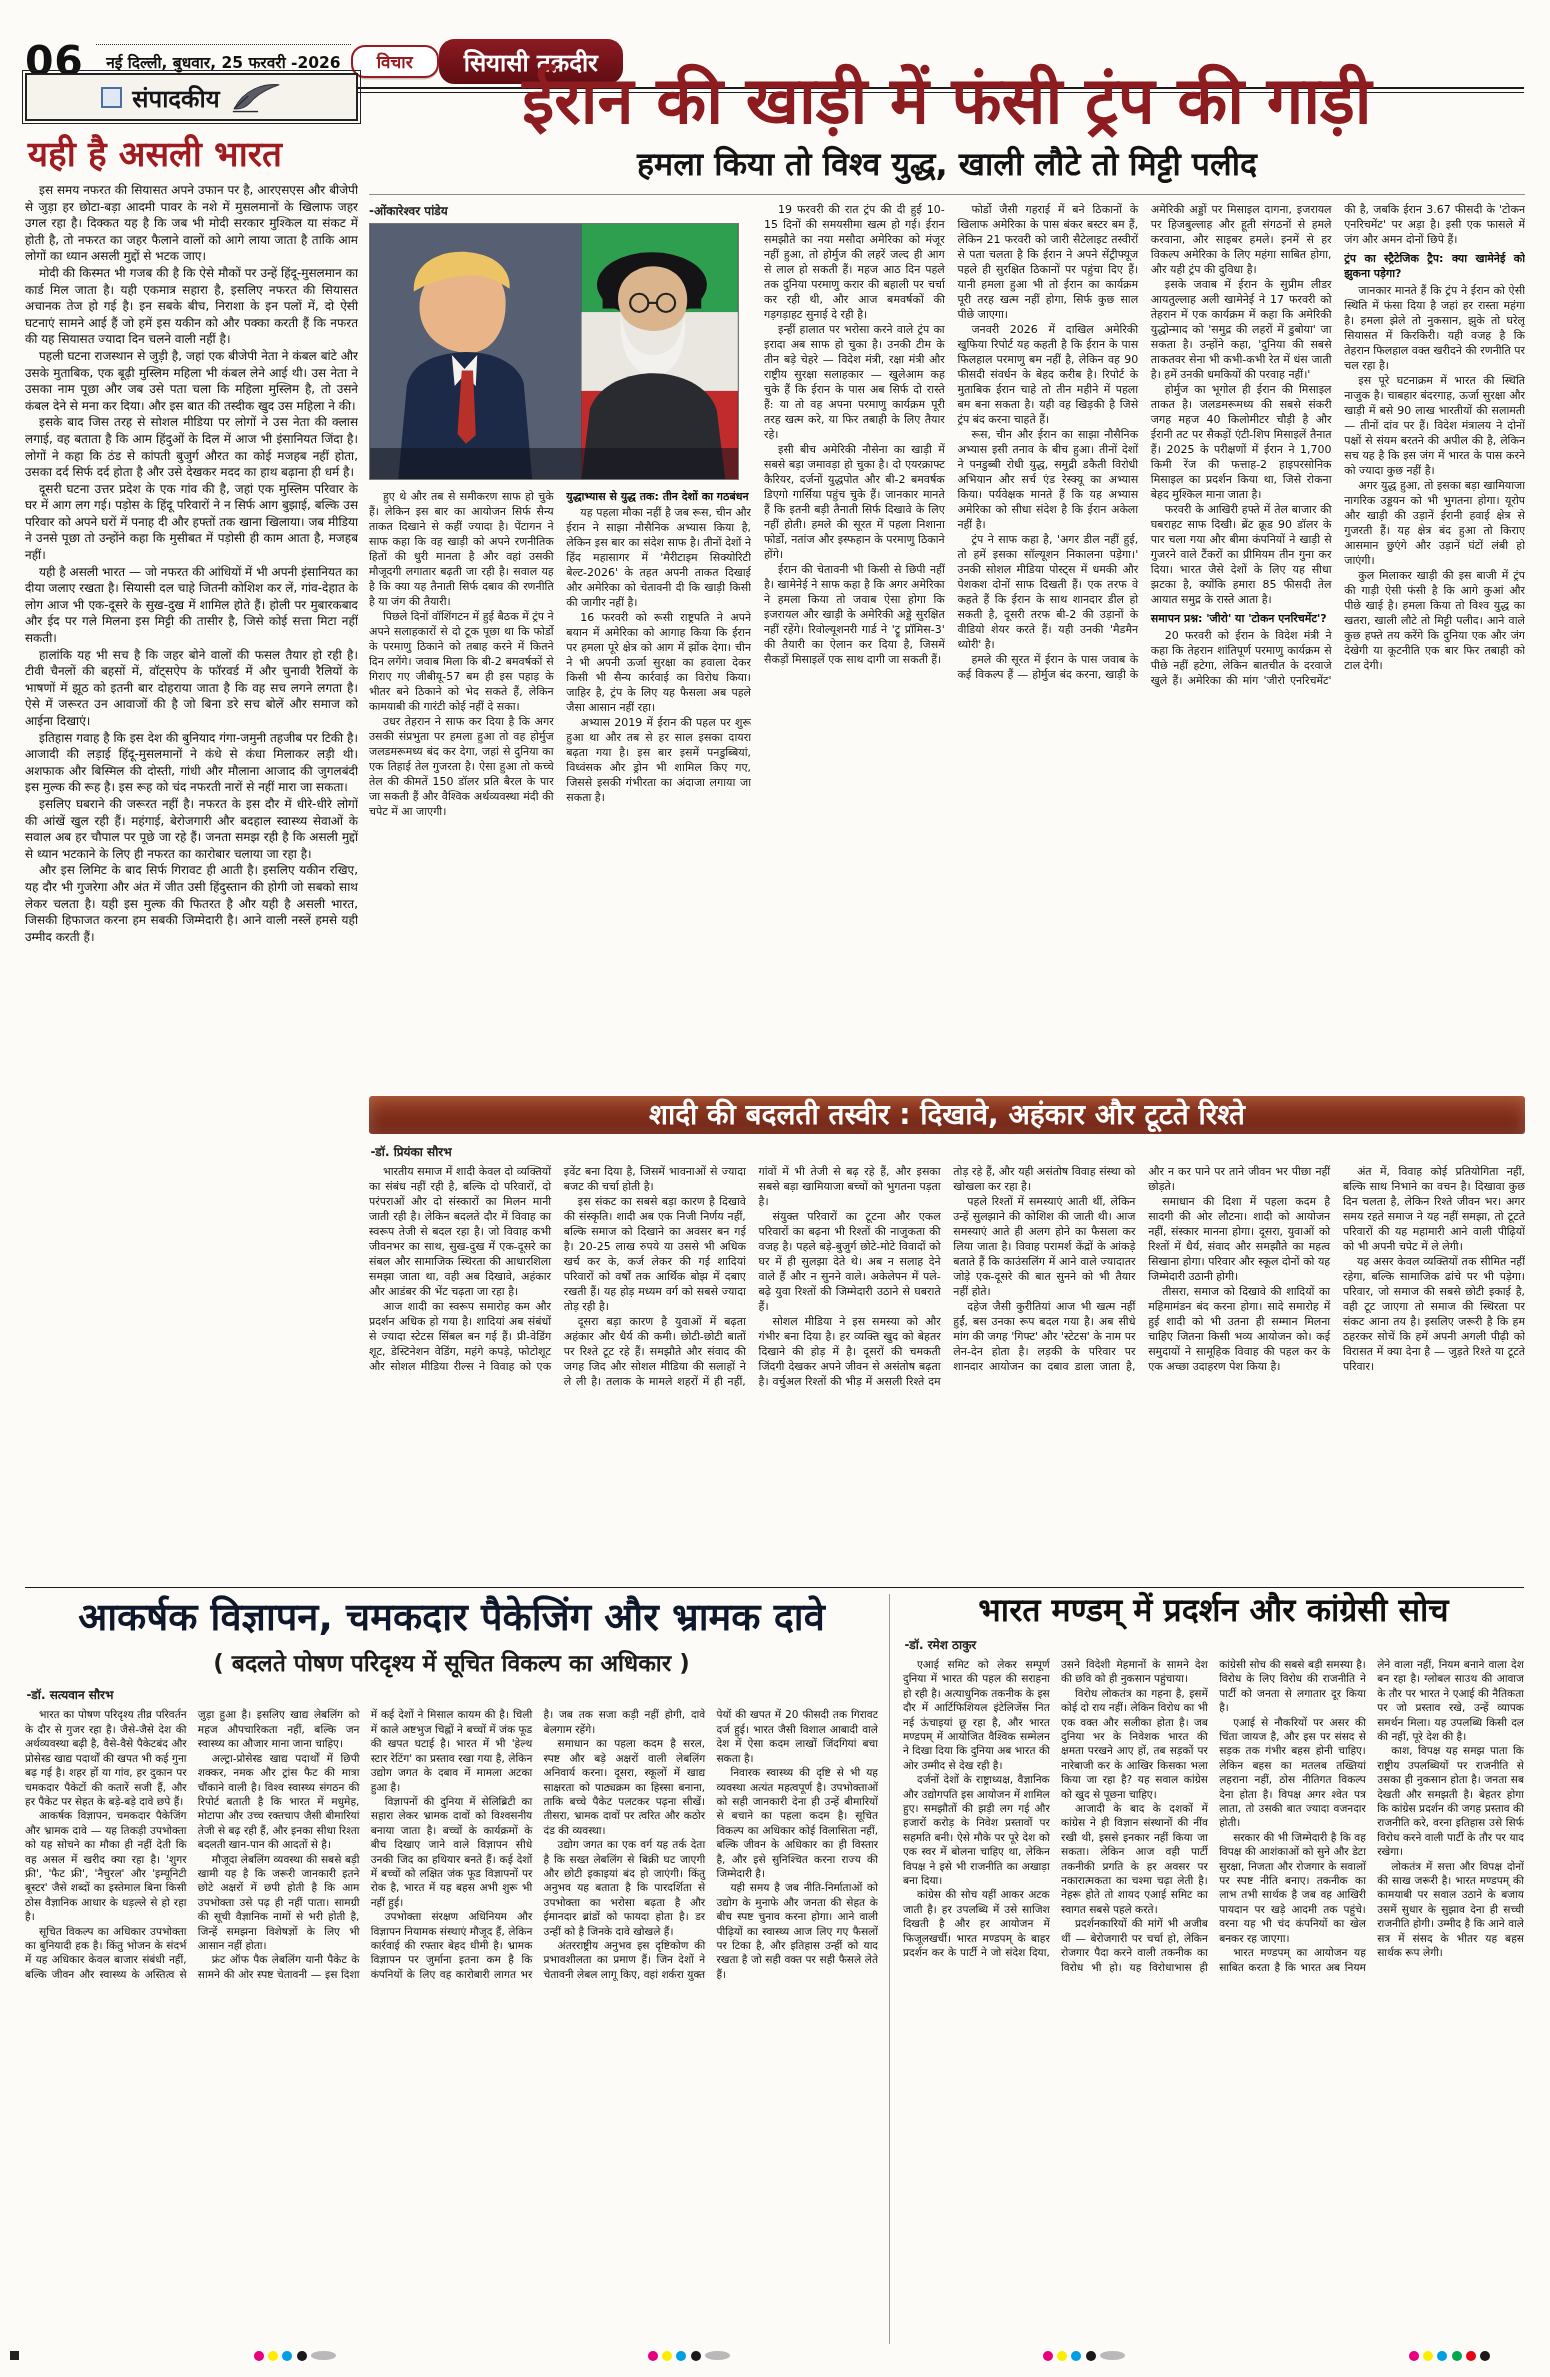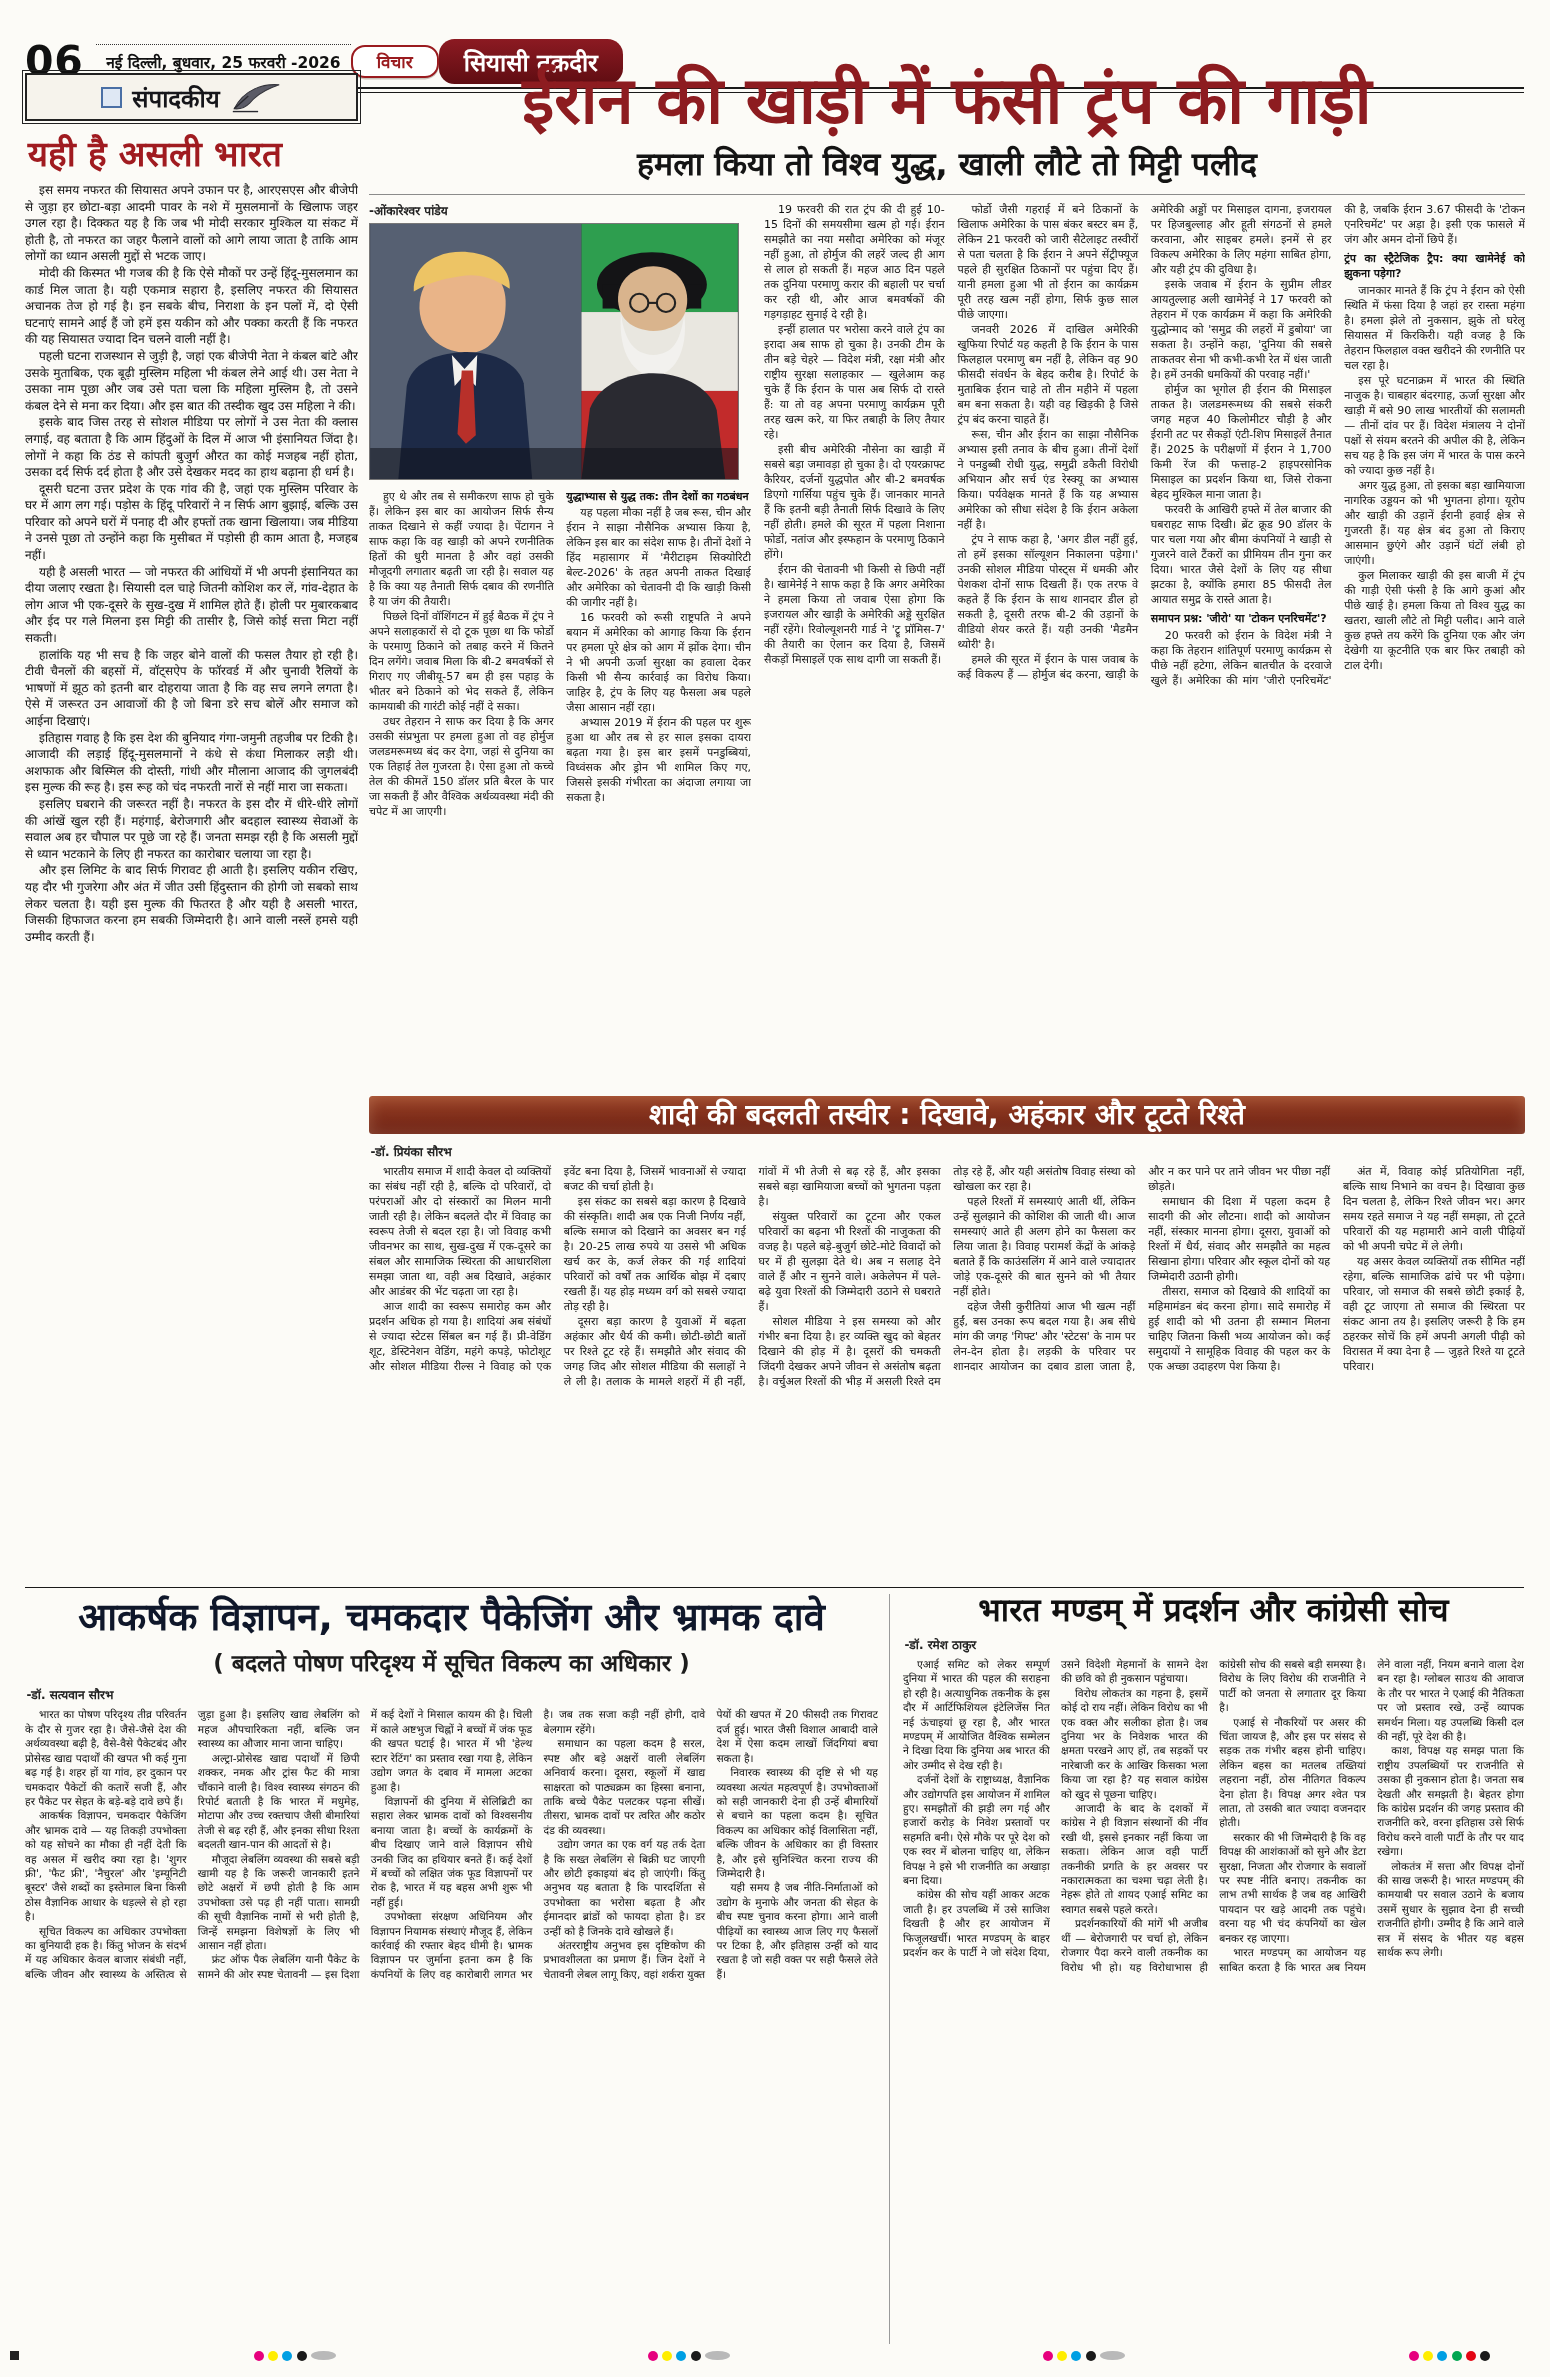--- a/index.html
+++ b/index.html
@@ -152,21 +152,21 @@
             <p class="para-bold">युद्धाभ्यास से युद्ध तक: तीन देशों का गठबंधन</p>
             <p>यह पहला मौका नहीं है जब रूस, चीन और ईरान ने साझा नौसैनिक अभ्यास किया है, लेकिन इस बार का संदेश साफ है। तीनों देशों ने हिंद महासागर में 'मैरीटाइम सिक्योरिटी बेल्ट-2026' के तहत अपनी ताकत दिखाई और अमेरिका को चेतावनी दी कि खाड़ी किसी की जागीर नहीं है।</p>
             <p>16 फरवरी को रूसी राष्ट्रपति ने अपने बयान में अमेरिका को आगाह किया कि ईरान पर हमला पूरे क्षेत्र को आग में झोंक देगा। चीन ने भी अपनी ऊर्जा सुरक्षा का हवाला देकर किसी भी सैन्य कार्रवाई का विरोध किया। जाहिर है, ट्रंप के लिए यह फैसला अब पहले जैसा आसान नहीं रहा।</p>
             <p>अभ्यास 2019 में ईरान की पहल पर शुरू हुआ था और तब से हर साल इसका दायरा बढ़ता गया है। इस बार इसमें पनडुब्बियां, विध्वंसक और ड्रोन भी शामिल किए गए, जिससे इसकी गंभीरता का अंदाजा लगाया जा सकता है।</p>
           </div>
       </div>
       <div class="iran-right colbody">
           <p>19 फरवरी की रात ट्रंप की दी हुई 10-15 दिनों की समयसीमा खत्म हो गई। ईरान समझौते का नया मसौदा अमेरिका को मंजूर नहीं हुआ, तो होर्मुज की लहरें जल्द ही आग से लाल हो सकती हैं। महज आठ दिन पहले तक दुनिया परमाणु करार की बहाली पर चर्चा कर रही थी, और आज बमवर्षकों की गड़गड़ाहट सुनाई दे रही है।</p>
           <p>इन्हीं हालात पर भरोसा करने वाले ट्रंप का इरादा अब साफ हो चुका है। उनकी टीम के तीन बड़े चेहरे — विदेश मंत्री, रक्षा मंत्री और राष्ट्रीय सुरक्षा सलाहकार — खुलेआम कह चुके हैं कि ईरान के पास अब सिर्फ दो रास्ते हैं: या तो वह अपना परमाणु कार्यक्रम पूरी तरह खत्म करे, या फिर तबाही के लिए तैयार रहे।</p>
           <p>इसी बीच अमेरिकी नौसेना का खाड़ी में सबसे बड़ा जमावड़ा हो चुका है। दो एयरक्राफ्ट कैरियर, दर्जनों युद्धपोत और बी-2 बमवर्षक डिएगो गार्सिया पहुंच चुके हैं। जानकार मानते हैं कि इतनी बड़ी तैनाती सिर्फ दिखावे के लिए नहीं होती। हमले की सूरत में पहला निशाना फोर्डो, नतांज और इस्फहान के परमाणु ठिकाने होंगे।</p>
-          <p>ईरान की चेतावनी भी किसी से छिपी नहीं है। खामेनेई ने साफ कहा है कि अगर अमेरिका ने हमला किया तो जवाब ऐसा होगा कि इजरायल और खाड़ी के अमेरिकी अड्डे सुरक्षित नहीं रहेंगे। रिवोल्यूशनरी गार्ड ने 'ट्रू प्रॉमिस-7' की तैयारी का ऐलान कर दिया है, जिसमें सैकड़ों मिसाइलें एक साथ दागी जा सकती हैं।</p>
+          <p>ईरान की चेतावनी भी किसी से छिपी नहीं है। खामेनेई ने साफ कहा है कि अगर अमेरिका ने हमला किया तो जवाब ऐसा होगा कि इजरायल और खाड़ी के अमेरिकी अड्डे सुरक्षित नहीं रहेंगे। रिवोल्यूशनरी गार्ड ने 'ट्रू प्रॉमिस-3' की तैयारी का ऐलान कर दिया है, जिसमें सैकड़ों मिसाइलें एक साथ दागी जा सकती हैं।</p>
           <p>फोर्डो जैसी गहराई में बने ठिकानों के खिलाफ अमेरिका के पास बंकर बस्टर बम हैं, लेकिन 21 फरवरी को जारी सैटेलाइट तस्वीरों से पता चलता है कि ईरान ने अपने सेंट्रीफ्यूज पहले ही सुरक्षित ठिकानों पर पहुंचा दिए हैं। यानी हमला हुआ भी तो ईरान का कार्यक्रम पूरी तरह खत्म नहीं होगा, सिर्फ कुछ साल पीछे जाएगा।</p>
           <p>जनवरी 2026 में दाखिल अमेरिकी खुफिया रिपोर्ट यह कहती है कि ईरान के पास फिलहाल परमाणु बम नहीं है, लेकिन वह 90 फीसदी संवर्धन के बेहद करीब है। रिपोर्ट के मुताबिक ईरान चाहे तो तीन महीने में पहला बम बना सकता है। यही वह खिड़की है जिसे ट्रंप बंद करना चाहते हैं।</p>
           <p>रूस, चीन और ईरान का साझा नौसैनिक अभ्यास इसी तनाव के बीच हुआ। तीनों देशों ने पनडुब्बी रोधी युद्ध, समुद्री डकैती विरोधी अभियान और सर्च एंड रेस्क्यू का अभ्यास किया। पर्यवेक्षक मानते हैं कि यह अभ्यास अमेरिका को सीधा संदेश है कि ईरान अकेला नहीं है।</p>
           <p>ट्रंप ने साफ कहा है, 'अगर डील नहीं हुई, तो हमें इसका सॉल्यूशन निकालना पड़ेगा।' उनकी सोशल मीडिया पोस्ट्स में धमकी और पेशकश दोनों साफ दिखती हैं। एक तरफ वे कहते हैं कि ईरान के साथ शानदार डील हो सकती है, दूसरी तरफ बी-2 की उड़ानों के वीडियो शेयर करते हैं। यही उनकी 'मैडमैन थ्योरी' है।</p>
           <p>हमले की सूरत में ईरान के पास जवाब के कई विकल्प हैं — होर्मुज बंद करना, खाड़ी के अमेरिकी अड्डों पर मिसाइल दागना, इजरायल पर हिजबुल्लाह और हूती संगठनों से हमले करवाना, और साइबर हमले। इनमें से हर विकल्प अमेरिका के लिए महंगा साबित होगा, और यही ट्रंप की दुविधा है।</p>
           <p>इसके जवाब में ईरान के सुप्रीम लीडर आयतुल्लाह अली खामेनेई ने 17 फरवरी को तेहरान में एक कार्यक्रम में कहा कि अमेरिकी युद्धोन्माद को 'समुद्र की लहरों में डुबोया' जा सकता है। उन्होंने कहा, 'दुनिया की सबसे ताकतवर सेना भी कभी-कभी रेत में धंस जाती है। हमें उनकी धमकियों की परवाह नहीं।'</p>
           <p>होर्मुज का भूगोल ही ईरान की मिसाइल ताकत है। जलडमरूमध्य की सबसे संकरी जगह महज 40 किलोमीटर चौड़ी है और ईरानी तट पर सैकड़ों एंटी-शिप मिसाइलें तैनात हैं। 2025 के परीक्षणों में ईरान ने 1,700 किमी रेंज की फत्ताह-2 हाइपरसोनिक मिसाइल का प्रदर्शन किया था, जिसे रोकना बेहद मुश्किल माना जाता है।</p>
           <p>फरवरी के आखिरी हफ्ते में तेल बाजार की घबराहट साफ दिखी। ब्रेंट क्रूड 90 डॉलर के पार चला गया और बीमा कंपनियों ने खाड़ी से गुजरने वाले टैंकरों का प्रीमियम तीन गुना कर दिया। भारत जैसे देशों के लिए यह सीधा झटका है, क्योंकि हमारा 85 फीसदी तेल आयात समुद्र के रास्ते आता है।</p>
           <p class="para-bold">समापन प्रश्न: 'जीरो' या 'टोकन एनरिचमेंट'?</p>
           <p>20 फरवरी को ईरान के विदेश मंत्री ने कहा कि तेहरान शांतिपूर्ण परमाणु कार्यक्रम से पीछे नहीं हटेगा, लेकिन बातचीत के दरवाजे खुले हैं। अमेरिका की मांग 'जीरो एनरिचमेंट' की है, जबकि ईरान 3.67 फीसदी के 'टोकन एनरिचमेंट' पर अड़ा है। इसी एक फासले में जंग और अमन दोनों छिपे हैं।</p>

